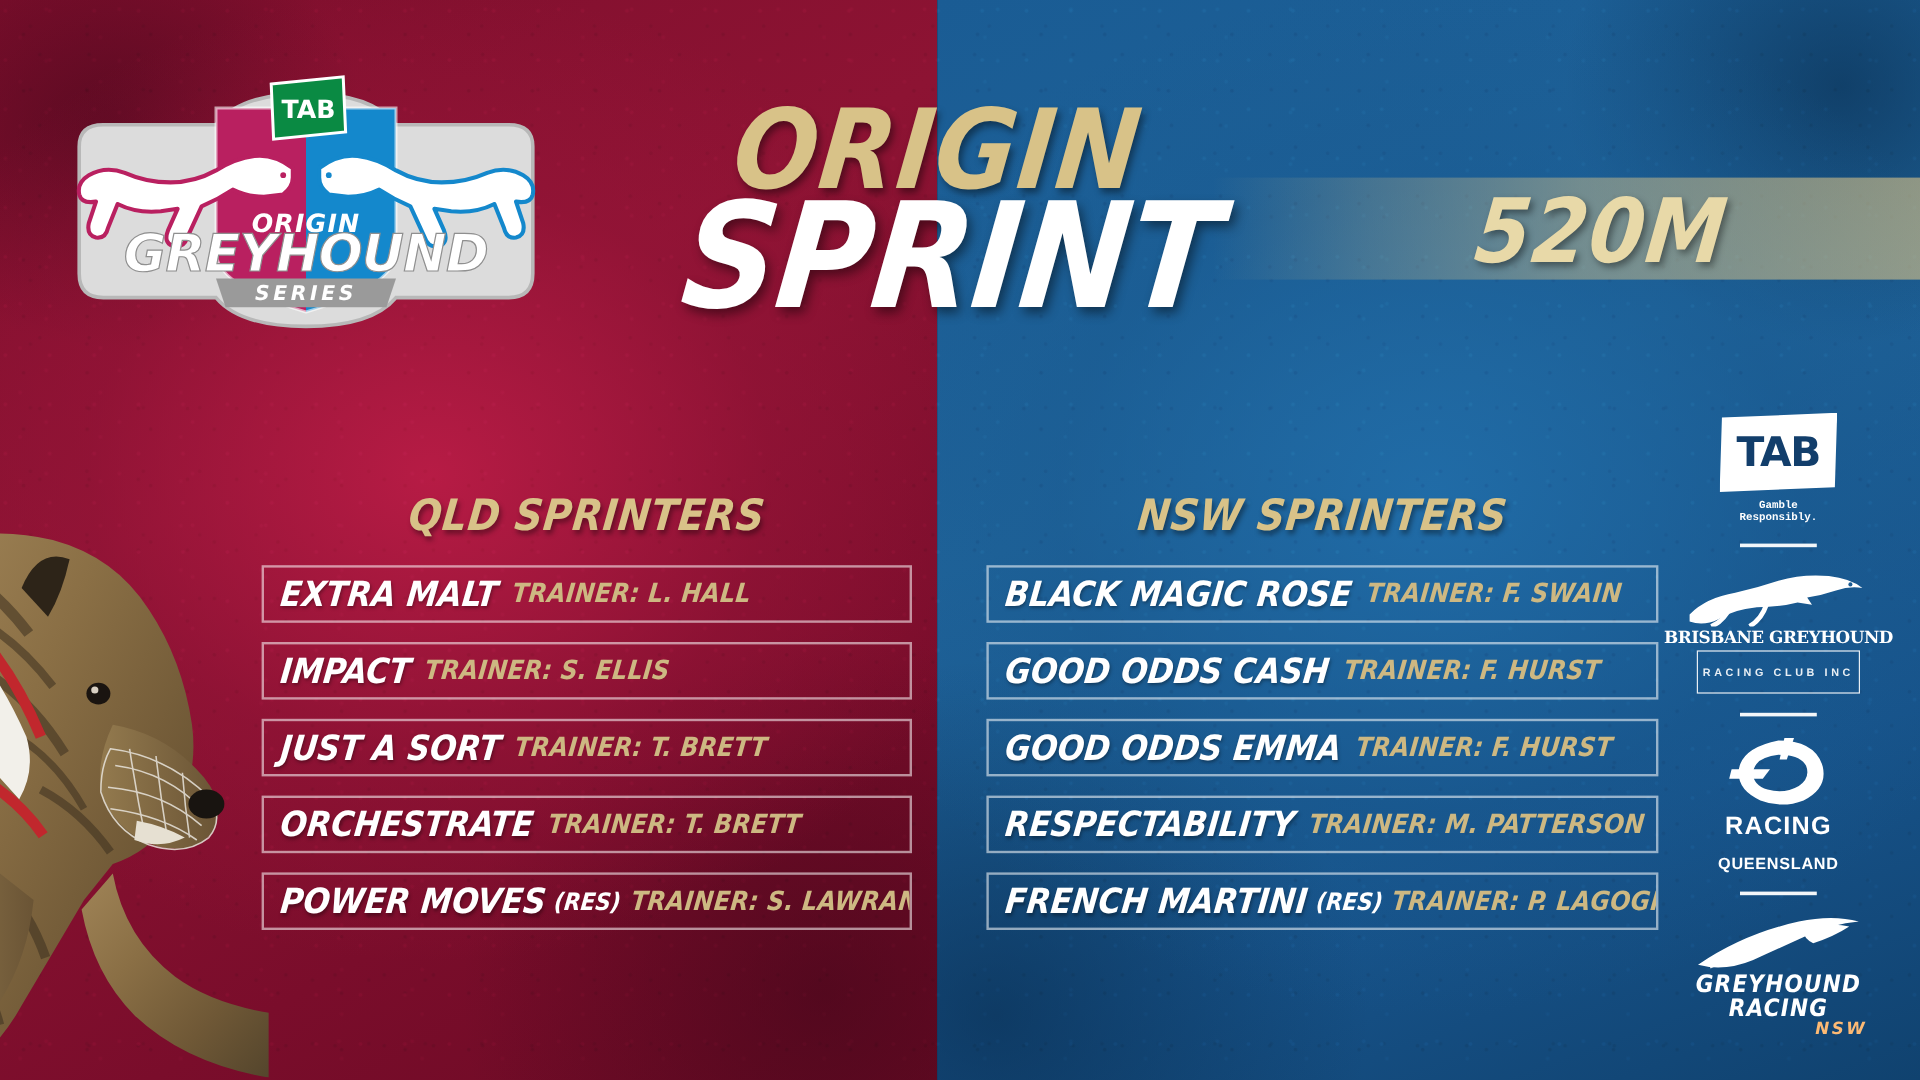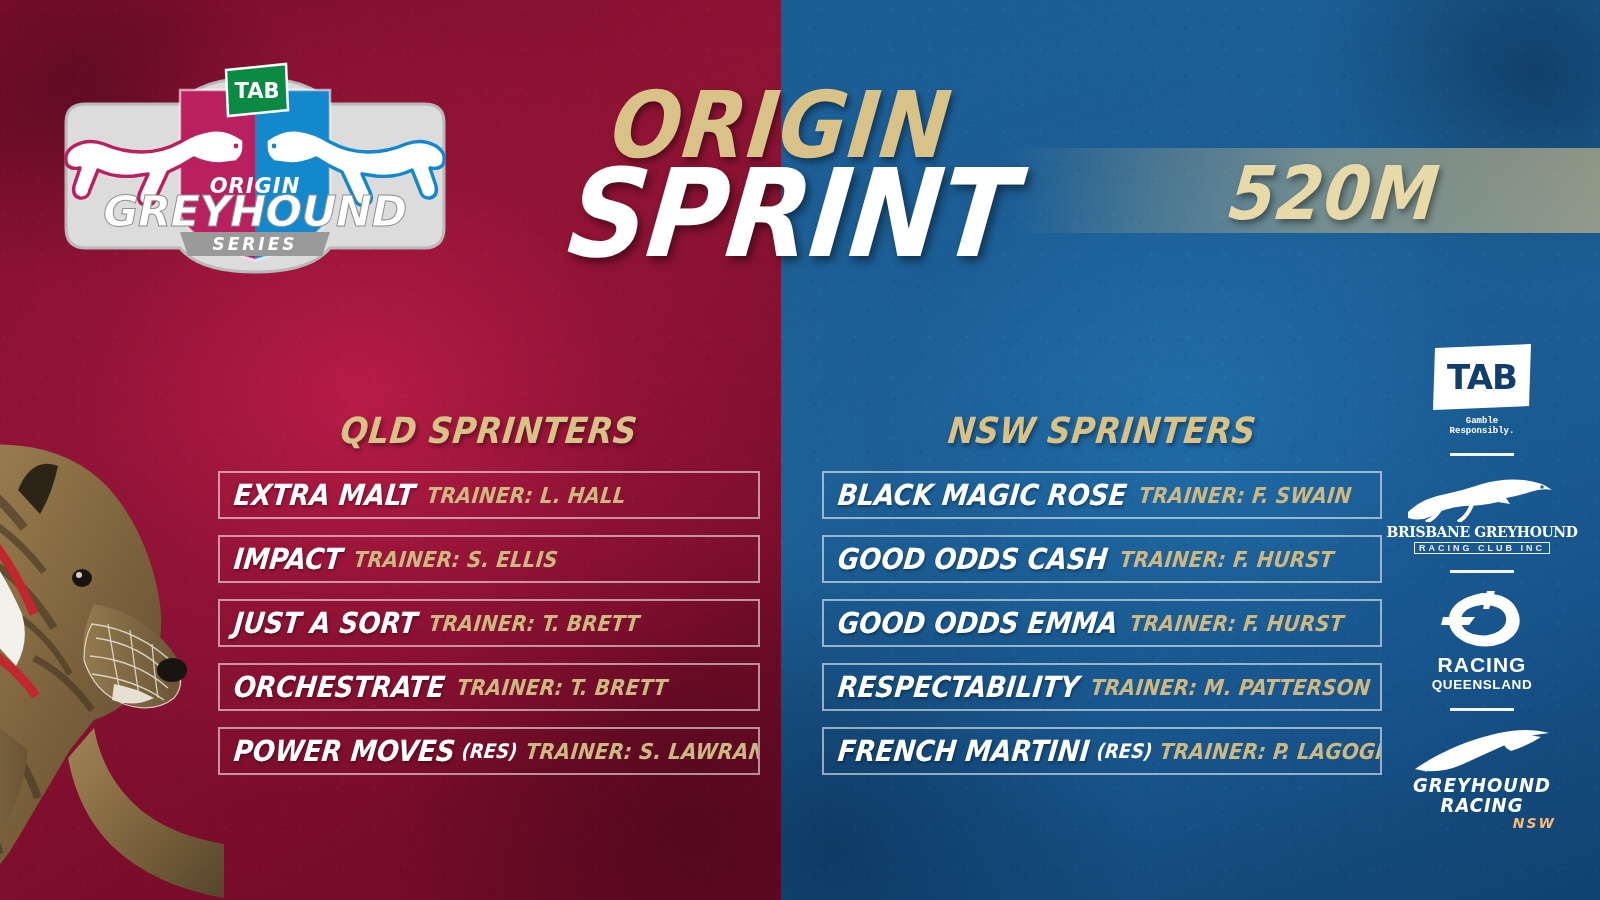--- a/index.html
+++ b/index.html
@@ -125,26 +125,26 @@
     clip-path:polygon(2% 6%, 100% 0%, 98% 94%, 0% 100%);
     display:flex; align-items:center; justify-content:center;
   }
   .tab-mark span { color:#123e6b; font-weight:bold; font-size:34px; letter-spacing:-1px;
     font-family:"DejaVu Sans", sans-serif; }
   .tab-gamble { color:#fff; font-size:9px; font-weight:bold; line-height:1.15;
     text-align:center; margin-top:6px; font-family:Liberation Mono, monospace; }
   .bgrc-name { color:#fff; font-weight:bold; font-size:14px; letter-spacing:-.4px;
     font-family:"DejaVu Serif", serif; margin-top:2px; white-space:nowrap;}
   .bgrc-sub { color:#fff; font-size:9px; letter-spacing:3px; font-weight:bold;
-    border:1.5px solid #fff; padding:0 4px; margin-top:2px;
+    border:1.5px solid #fff; padding:12px 4px; margin-top:2px;
     font-family:"Liberation Sans", sans-serif; white-space:nowrap; opacity:.9;}
   .rq-word { color:#fff; font-weight:bold; font-size:21px; letter-spacing:1px; margin-top:4px;
     font-family:"Liberation Sans", sans-serif;}
   .rq-sub { color:#fff; font-weight:bold; font-size:13.5px; letter-spacing:.6px;
-    font-family:"Liberation Sans", sans-serif;}
+    font-family:"Liberation Sans", sans-serif;margin-top:11px;}
   .grn-1, .grn-2 { color:#fff; font-weight:bold; font-style:italic; letter-spacing:1px;
     font-family:"DejaVu Sans", sans-serif; font-stretch:condensed; }
   .grn-1 { font-size:20px; } .grn-2 { font-size:20px; margin-top:-4px; }
   .grn-3 { color:#fdba74; font-weight:bold; font-style:italic; font-size:14px;
     letter-spacing:2px; align-self:flex-end; margin-right:16px; margin-top:-2px;
     font-family:"DejaVu Sans", sans-serif; }
 </style>
 </head>
 <body>
 

